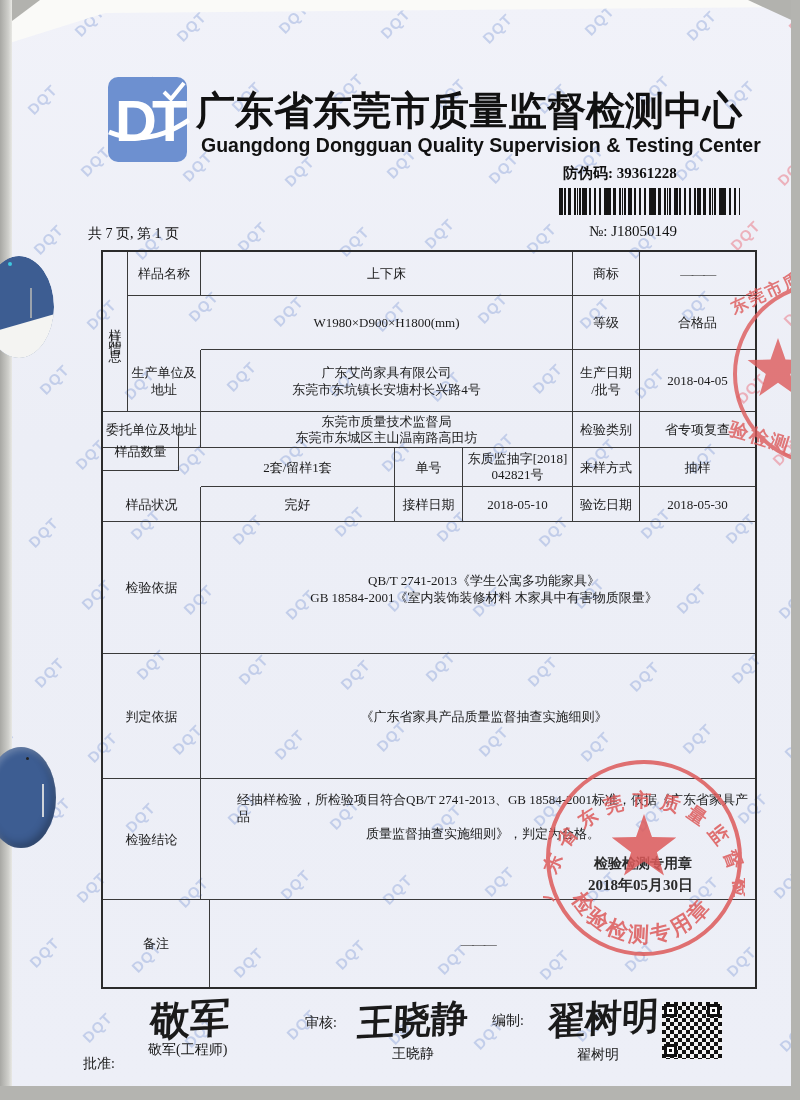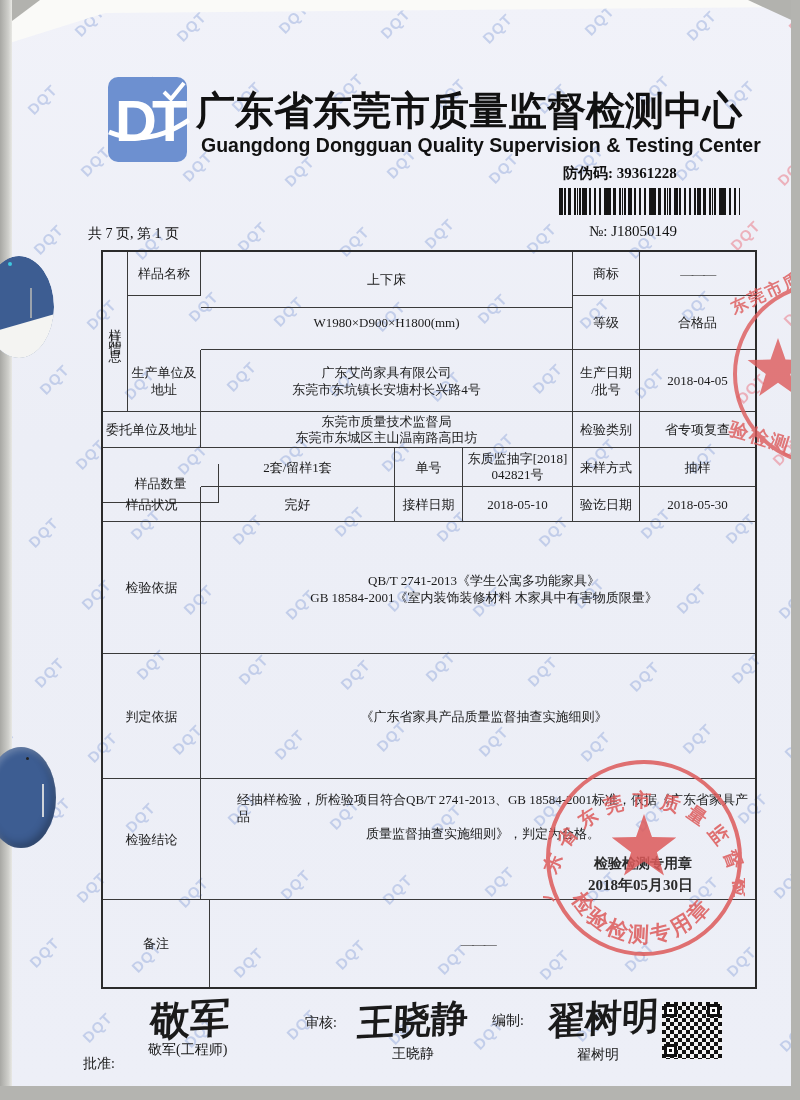--- a/index.html
+++ b/index.html
@@ -222,21 +222,21 @@
     <div class="hdr antifake" style="position: absolute; left: 563px; top: 164px;">防伪码: 39361228</div>
     <div class="barcode"></div>
     <div class="hdr pageinfo" style="position: absolute; left: 88px; top: 225px;">共 7 页, 第 1 页</div>
     <div class="hdr rptno" style="position: absolute; left: 589px; top: 223px;">№: J18050149</div>
 
     <div class="tbl">
 
       <div class="c vert" style="left:0;top:0;width:25px;height:160px">样品信息</div>
 
       <div class="c" style="left:25px;top:0;width:73px;height:44px">样品名称</div>
-      <div class="c" style="left:98px;top:0;width:372px;height:56px">上下床</div>
+      <div class="c" style="left:98px;top:0;width:372px;height:44px">上下床</div>
       <div class="c" style="left:470px;top:0;width:67px;height:44px">商标</div>
       <div class="c nr dash" style="left:537px;top:0;width:115px;height:44px">———</div>
 
       <div class="c" style="left:98px;top:44px;width:372px;height:54px">W1980×D900×H1800(mm)</div>
       <div class="c" style="left:470px;top:44px;width:67px;height:54px">等级</div>
       <div class="c nr" style="left:537px;top:44px;width:115px;height:54px">合格品</div>
 
       <div class="c" style="left:25px;top:98px;width:73px;height:62px">
         <span>生产单位及</span>
           <span>地址</span>
@@ -252,21 +252,21 @@
       <div class="c nr" style="left:537px;top:98px;width:115px;height:62px">2018-04-05</div>
 
       <div class="c" style="left:0;top:160px;width:98px;height:36px">委托单位及地址</div>
       <div class="c" style="left:98px;top:160px;width:372px;height:36px;line-height:16px">
         <span>东莞市质量技术监督局</span>
           <span>东莞市东城区主山温南路高田坊</span>
       </div>
       <div class="c" style="left:470px;top:160px;width:67px;height:36px">检验类别</div>
       <div class="c nr" style="left:537px;top:160px;width:115px;height:36px">省专项复查</div>
 
-      <div class="c" style="left:0;top:212px;width:116px;height:39px">样品数量</div>
+      <div class="c" style="left:0;top:180px;width:76px;height:39px">样品数量</div>
       <div class="c" style="left:98px;top:196px;width:194px;height:39px">2套/留样1套</div>
       <div class="c" style="left:292px;top:196px;width:68px;height:39px">单号</div>
       <div class="c" style="left:360px;top:196px;width:110px;height:39px;line-height:16px">
         <span>东质监抽字[2018]</span>
           <span>042821号</span>
       </div>
       <div class="c" style="left:470px;top:196px;width:67px;height:39px">来样方式</div>
       <div class="c nr" style="left:537px;top:196px;width:115px;height:39px">抽样</div>
 
       <div class="c" style="left:0;top:235px;width:98px;height:35px">样品状况</div>

